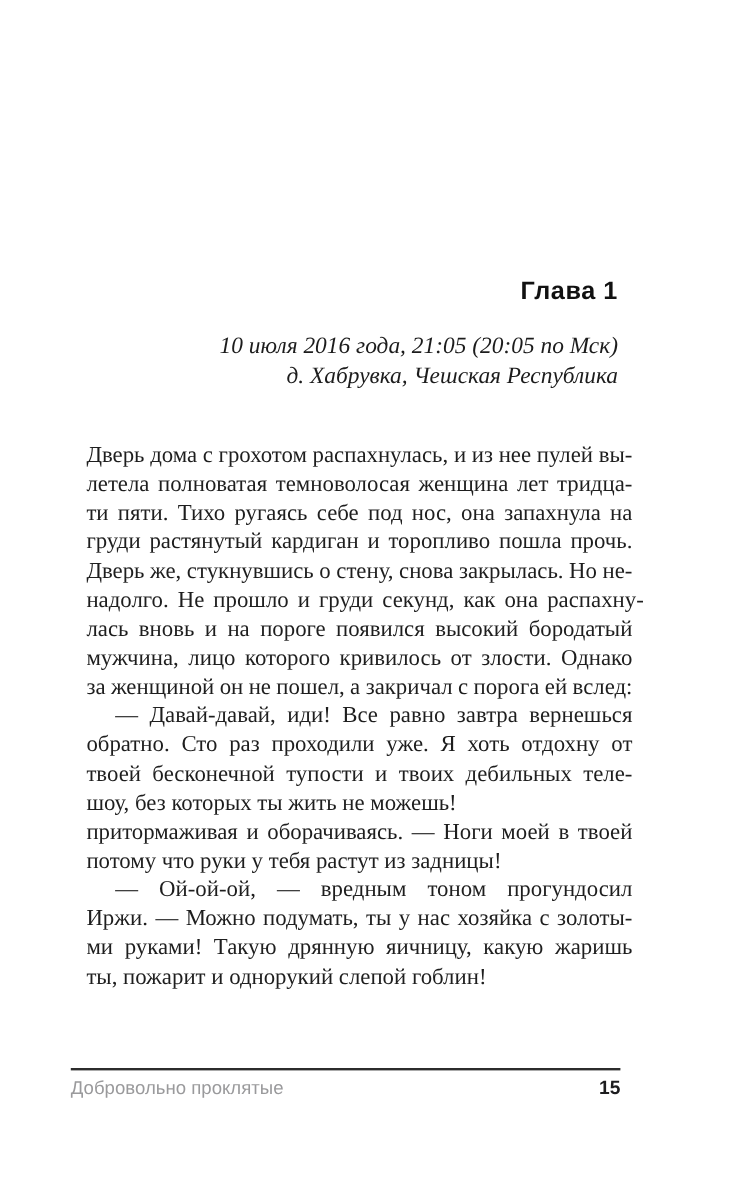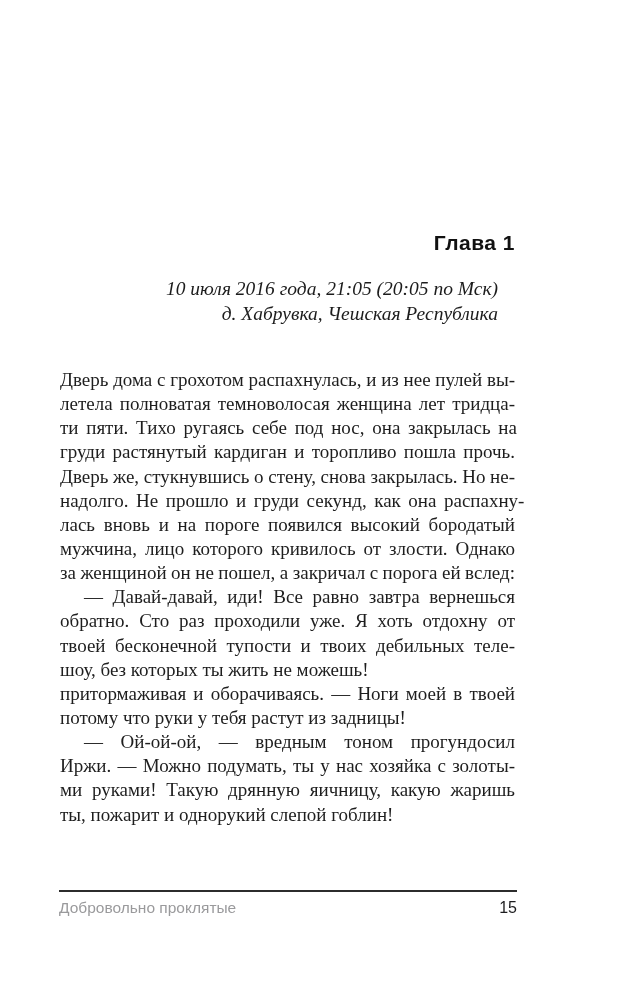--- a/index.html
+++ b/index.html
@@ -22,31 +22,31 @@
     text-align: right;
     font-family: "Liberation Sans", "DejaVu Sans", sans-serif;
     font-weight: 700;
     font-size: 21px;
     line-height: 38px;
     color: #111111;
     letter-spacing: 0.5px;
   }
   .dateline {
     position: absolute;
-    left: 43px; width: 455px;
+    left: 60px; width: 455px;
     top: 276px;
     text-align: right;
     font-style: italic;
     font-size: 19.5px;
     line-height: 25px;
     color: #1c1c1c;
   }
   .body-text {
     position: absolute;
-    left: 60px; width: 455px;
+    left: 72px; width: 455px;
     top: 368px;
     font-size: 19px;
     color: #1e1e1e;
   }
   .line {
     display: block;
     height: 24.15px;
     line-height: 24.15px;
     white-space: nowrap;
     overflow: visible;
@@ -64,39 +64,39 @@
     justify-content: space-between;
     align-items: center;
   }
   .footer .book-title {
     color: #9a9a9c;
     font-size: 15.5px;
   }
   .footer .page-number {
     color: #1d1d1f;
     font-size: 16px;
-    font-weight: 400;
+    font-weight: 700;
   }
 </style>
 </head>
 <body>
 
 <div class="page">
 
   <div class="chapter-title">Глава 1</div>
 
   <div class="dateline">
     <div>10 июля 2016 года, 21:05 (20:05 по Мск)</div>
     <div>д. Хабрувка, Чешская Республика</div>
   </div>
 
   <div class="body-text">
       <div class="line"><span style="word-spacing: -0.0243056px;">Дверь дома с грохотом распахнулась, и из нее пулей вы-</span></div>
       <div class="line"><span style="word-spacing: 2.40625px;">летела полноватая темноволосая женщина лет тридца-</span></div>
-      <div class="line"><span style="word-spacing: 2.99479px;">ти пяти. Тихо ругаясь себе под нос, она закрылась на</span></div>
+      <div class="line"><span style="word-spacing: 2.99479px;">ти пяти. Тихо ругаясь себе под нос, она запахнула на</span></div>
       <div class="line"><span style="word-spacing: 2.60938px;">груди растянутый кардиган и торопливо пошла прочь.</span></div>
       <div class="line"><span style="word-spacing: -0.128906px;">Дверь же, стукнувшись о стену, снова закрылась. Но не-</span></div>
       <div class="line"><span style="word-spacing: 2.78516px;">надолго. Не прошло и груди секунд, как она распахну-</span></div>
       <div class="line"><span style="word-spacing: 3.92857px;">лась вновь и на пороге появился высокий бородатый</span></div>
       <div class="line"><span style="word-spacing: 3.16927px;">мужчина, лицо которого кривилось от злости. Однако</span></div>
       <div class="line last"><span style="word-spacing: -0.253125px;">за женщиной он не пошел, а закричал с порога ей вслед:</span></div>
       <div class="line indent"><span style="word-spacing: 4.80729px;">— Давай-давай, иди! Все равно завтра вернешься</span></div>
       <div class="line"><span style="word-spacing: 5.08008px;">обратно. Сто раз проходили уже. Я хоть отдохну от</span></div>
       <div class="line"><span style="word-spacing: 4.73438px; text-align: right;">твоей бесконечной тупости и твоих дебильных теле-</span></div>
       <div class="line last"><span>шоу, без которых ты жить не можешь!</span></div>

